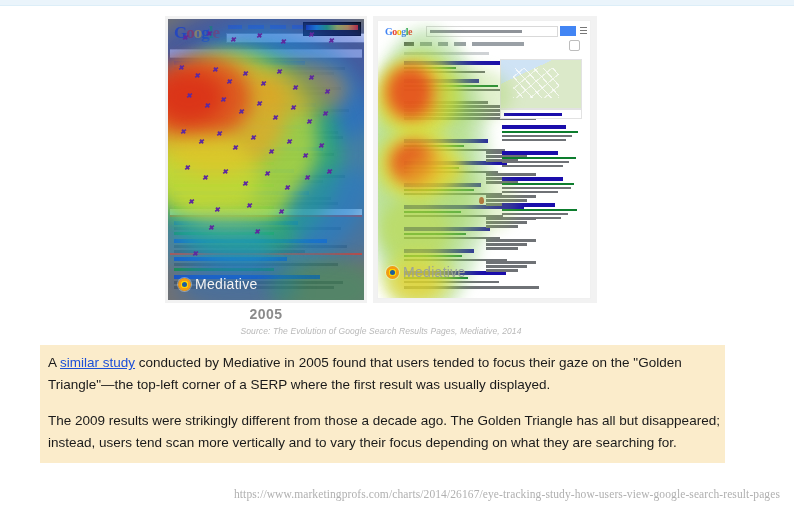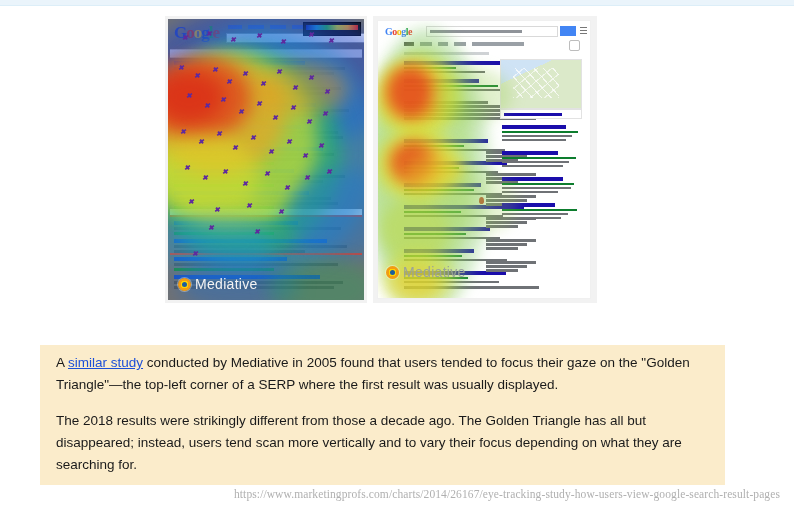--- a/index.html
+++ b/index.html
@@ -229,21 +229,21 @@
 
   
   .commentary {
     position: absolute;
     left: 40px; top: 345px;
     width: 685px;
     background: #fbeccb;
     padding: 7px 0 9px 0;
   }
   .commentary p {
-    margin: 0 0 0 16px;
+    margin: 0 0 0 8px;
     font-size: 13.5px;
     line-height: 22px;
     color: #1a1a1a;
     font-family: "Liberation Sans", sans-serif;
   }
   .commentary p + p { margin-top: 14px; }
   .commentary a {
     color: #1c4fd8;
     text-decoration: underline;
   }
@@ -575,21 +575,23 @@
 
         <div class="medlogo" style="left:8px;bottom:18px">
           <div class="sun"></div>
           <div class="txt" style="color:#9aa39a">Mediative</div>
         </div>
       </div>
     </div>
 
   </div>
 
-
+  <div class="yearlabel year-2005">2005</div>
+
+  <div class="source">Source: The Evolution of Google Search Results Pages, Mediative, 2014</div>
 </div>
 
 <div class="commentary">
   <p><span>A </span><a href="#">similar study</a><span> conducted by Mediative in 2005  found that users tended to focus their gaze on the "Golden Triangle"—the top-left corner of a SERP where the first result was usually displayed.</span></p>
-  <p>The 2018 results were strikingly different from those a decade ago. The Golden Triangle has all but disappeared; instead, users tend scan more vertically and to vary their focus depending on what they are searching for.</p>
+  <p>The 2009 results were strikingly different from those a decade ago. The Golden Triangle has all but disappeared; instead, users tend scan more vertically and to vary their focus depending on what they are searching for.</p>
 </div>
 
 <div class="footer-url">https://www.marketingprofs.com/charts/2014/26167/eye-tracking-study-how-users-view-google-search-result-pages</div>
 
 </body></html>

